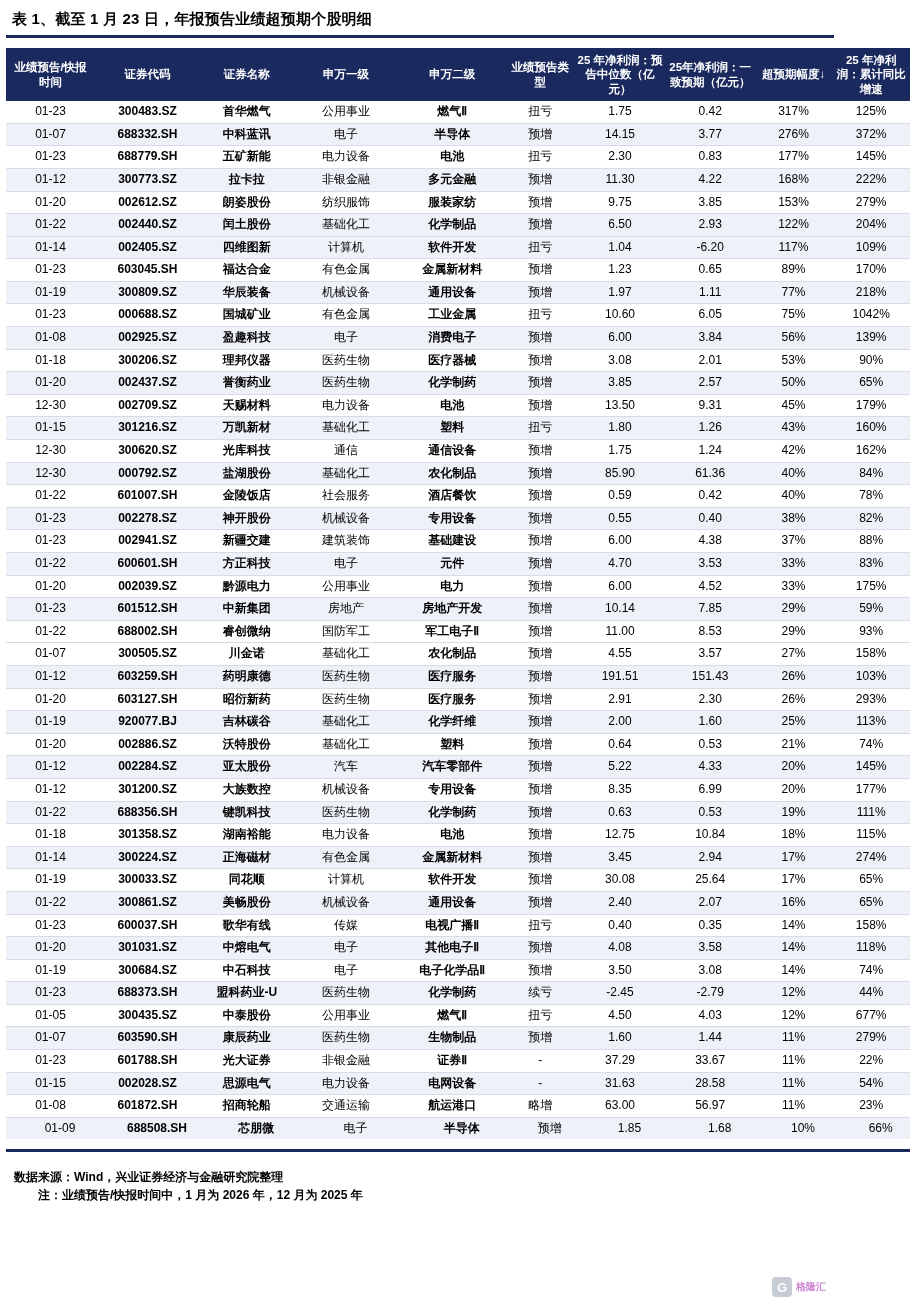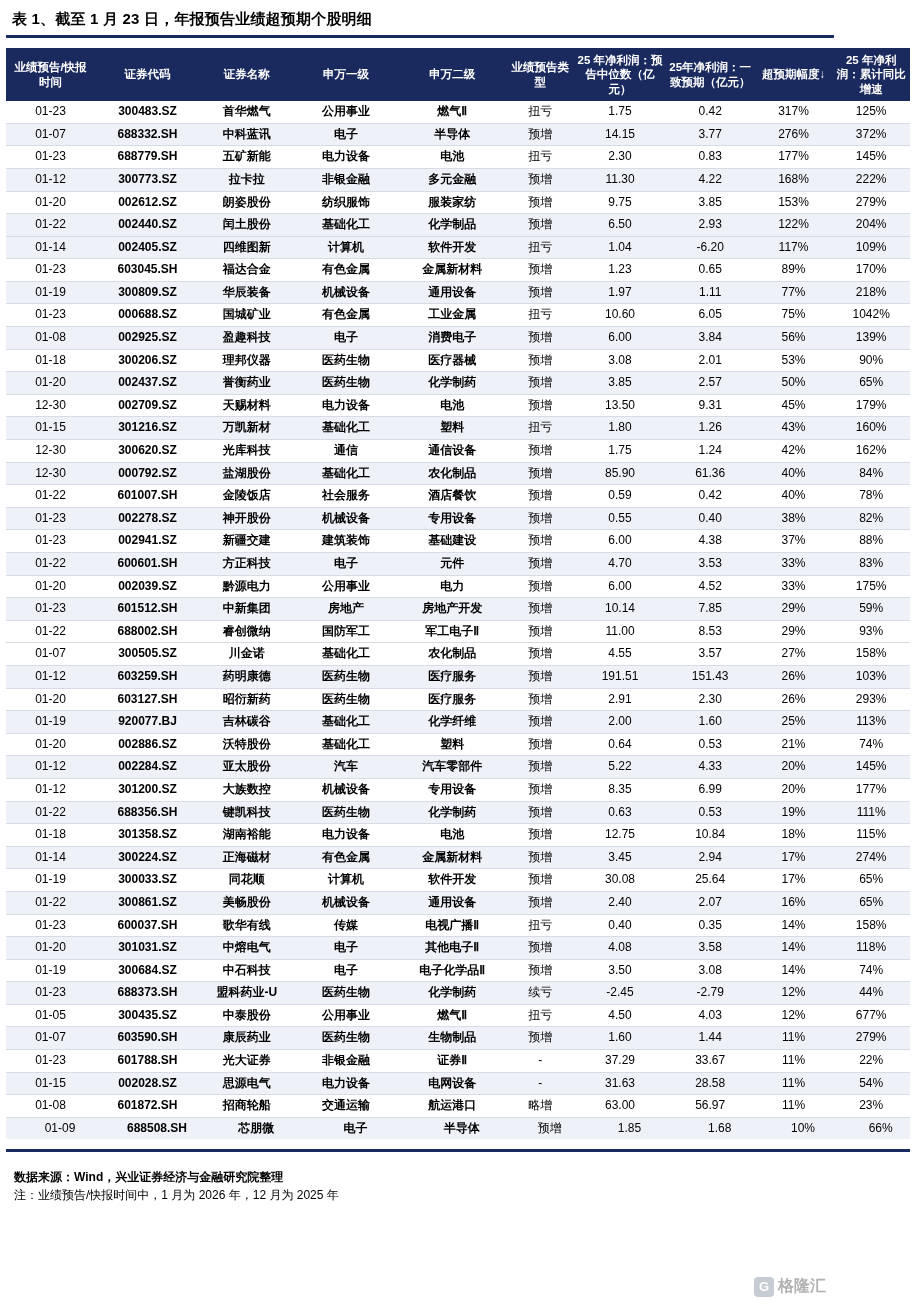--- a/index.html
+++ b/index.html
@@ -52,55 +52,55 @@
     text-align: center;
     vertical-align: middle;
     padding: 3px 2px;
     border-bottom: 1px solid #d7dbe6;
     line-height: 1.3;
     height: 22px;
   }
   tbody tr.alt td { background: #eef1f7; }
   tbody tr td.code { font-weight: bold; }
   tbody tr td.name { font-weight: bold; }
-  tbody tr td.ind1 { font-weight: bold; }
+  tbody tr td.ind1 { font-weight: normal; }
   tbody tr td.ind2 { font-weight: bold; }
   tbody tr:last-child td { border-bottom: none; padding-left: 21px; }
   .botrule {
     height: 3px;
     background: #1b2a5e;
     margin: 0 auto;
     width: 904px;
   }
   .footer {
     font-size: 12px;
     padding: 16px 0 2px 8px;
     line-height: 1.5;
   }
   .footer .src { font-weight: bold; }
-  .footer .note { font-weight: normal; }
+  .footer .note { font-weight: bold; margin-left: 24px; }
   .watermark {
     position: absolute;
     right: 14px;
     bottom: 10px;
     display: flex;
     align-items: center;
     gap: 4px;
     opacity: 0.55;
   }
   .wm-badge {
     width: 20px; height: 20px;
     background: #9aa3b2;
     color: #fff;
     border-radius: 4px;
     font-size: 13px;
     font-weight: bold;
     display: flex; align-items: center; justify-content: center;
   }
-  .wm-text { color: #737373; font-size: 16px; font-weight: bold; }
+  .wm-text { color: #a21caf; font-size: 10px; font-weight: bold; }
   col.c0 { width: 78px; }
   col.c1 { width: 92px; }
   col.c2 { width: 82px; }
   col.c3 { width: 92px; }
   col.c4 { width: 94px; }
   col.c5 { width: 60px; }
   col.c6 { width: 80px; }
   col.c7 { width: 78px; }
   col.c8 { width: 68px; }
   col.c9 { width: 68px; }

